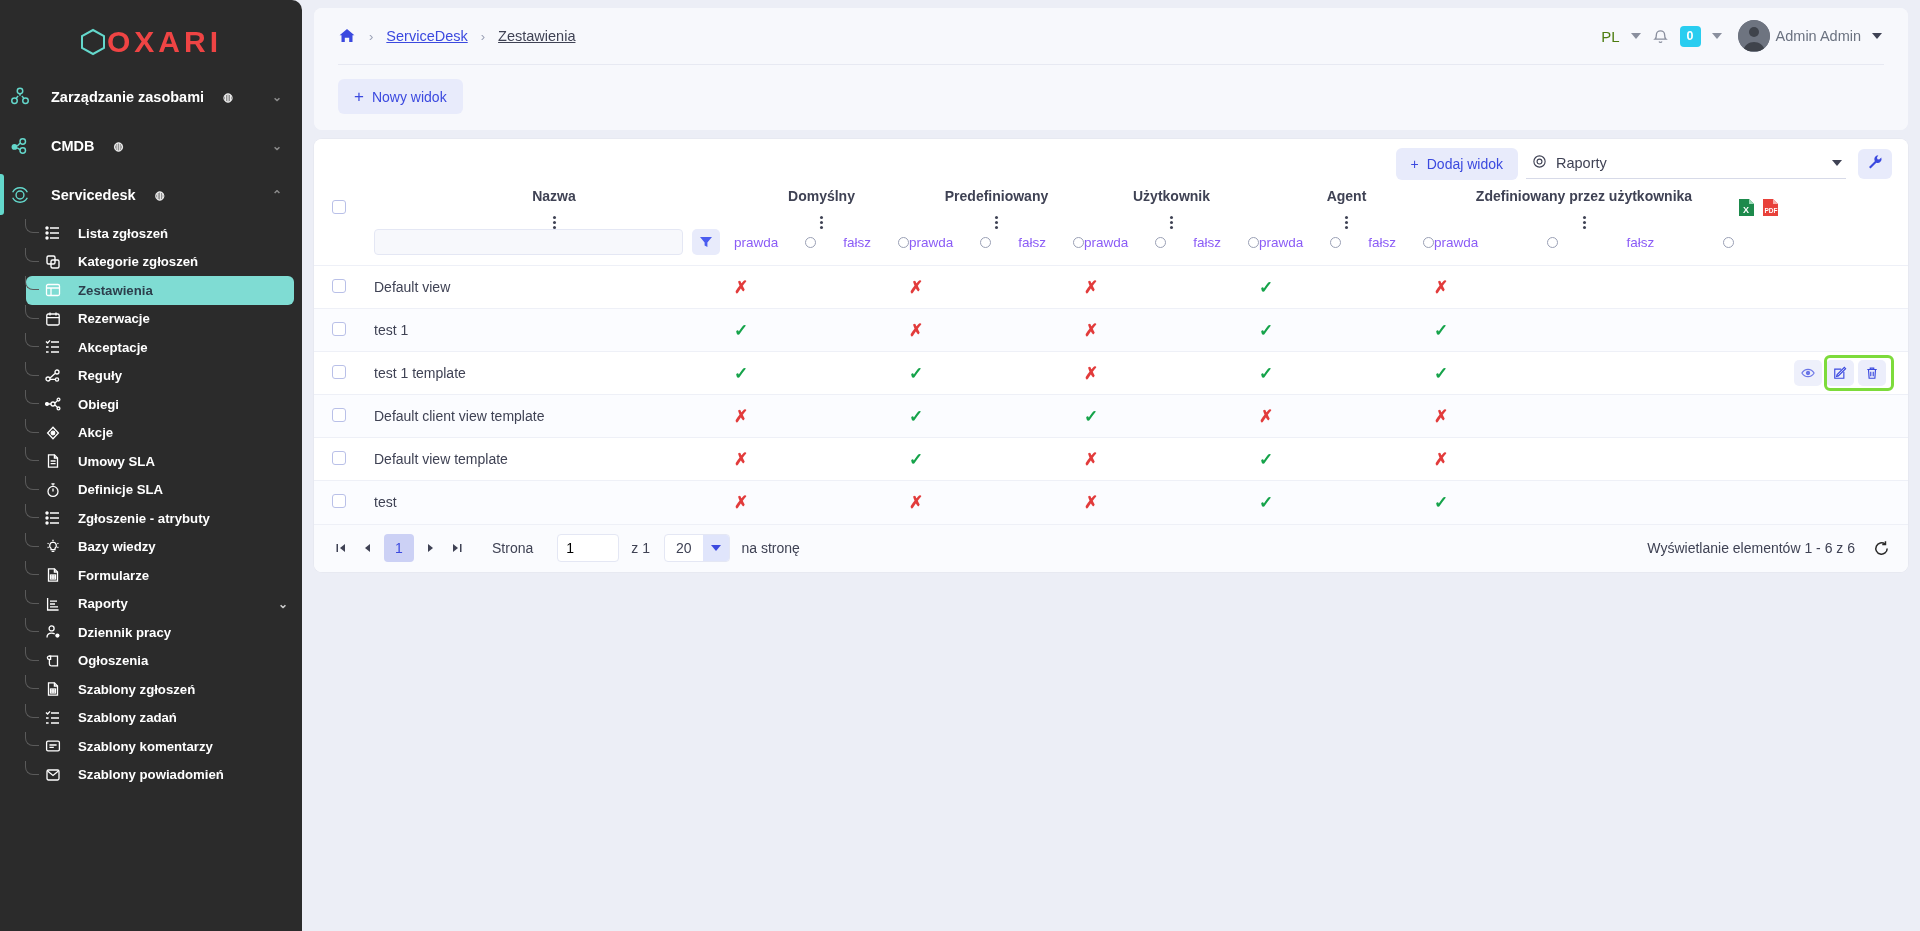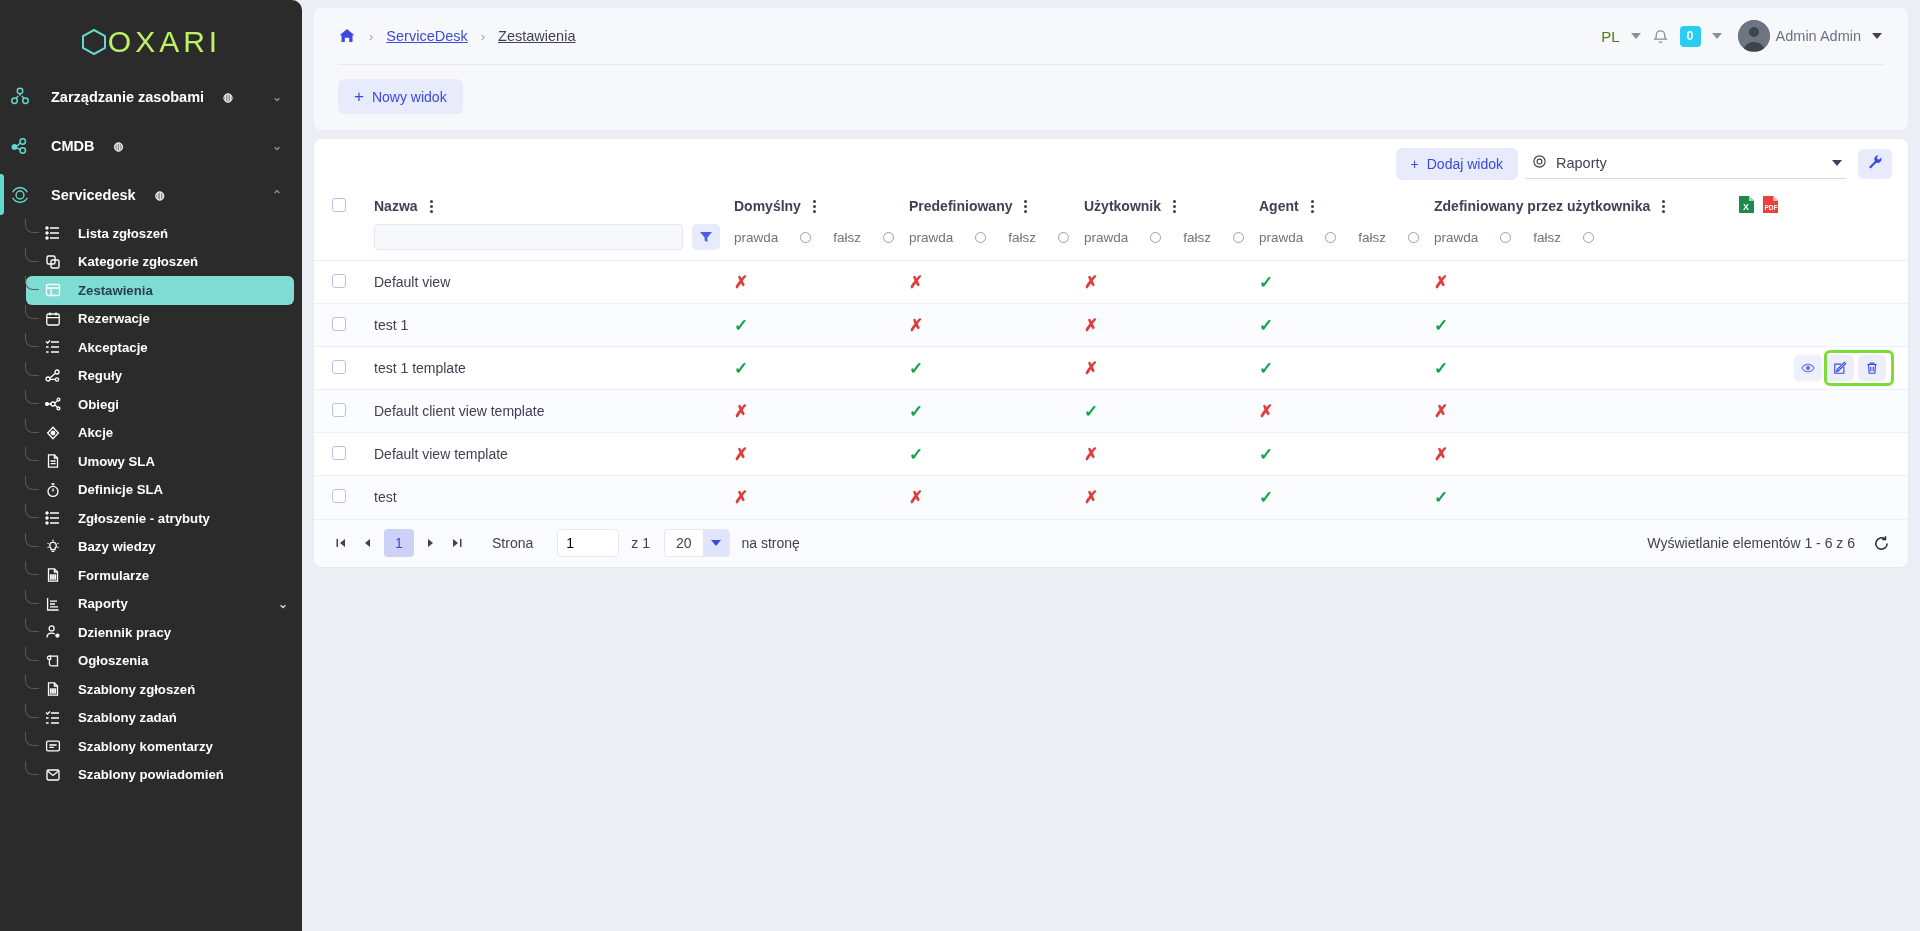--- a/index.html
+++ b/index.html
@@ -18,21 +18,21 @@
     border-top-right-radius: 10px;
     flex: 0 0 302px;
     position: relative;
     overflow: hidden;
   }
   .logo-wrap {
     height: 72px; display: flex; align-items: center; justify-content: center;
     padding-top: 12px;
   }
   .logo {
-    color: #bef264; font-size: 30px; letter-spacing: 4px; font-weight: 400;
+    color: #ef4444; font-size: 30px; letter-spacing: 4px; font-weight: 700;
     display: flex; align-items: center; gap: 1px;
   }
   .logo .hexo {
     display: inline-block; width: 26px; height: 28px; position: relative;
   }
   .logo .hexo svg { display:block; }
   .sb-section {
     display: flex; align-items: center; gap: 16px;
     padding: 0 20px 0 5px; height: 49px; color: #ffffff;
     font-size: 14.5px; font-weight: 700; cursor: pointer; position: relative;
@@ -134,34 +134,34 @@
     width: 34px; height: 30px; background:#e8ebfb; border-radius:6px; margin-left: 12px;
     display:flex;align-items:center;justify-content:center; color:#3b49df; cursor:pointer;
   }
 
   table.grid { width:100%; border-collapse: collapse; table-layout: fixed; }
   table.grid th, table.grid td { text-align:left; }
   .th-top {
     height: 36px; font-size:14px; color:#3f4254; font-weight:400;
     padding-top: 4px;
   }
-  .th-label { display:flex; align-items:center; gap:12px; }
+  .th-label { display:flex; align-items:center; gap:12px;flex-direction:column; }
   .kebab { display:inline-flex; flex-direction:column; gap:2px; cursor:pointer; }
   .kebab i { width:3px;height:3px;border-radius:50%;background:#3f4254; display:block;}
   .filter-row td { padding-bottom: 10px; vertical-align: middle; }
   .txt-filter {
     width: 100%; height: 26px; background:#f7f8fc; border:1px solid #e4e7f4; border-radius:4px;
     outline:none; font-family:inherit; font-size:13px; padding: 0 8px;
   }
   .funnel {
     width:28px;height:26px;background:#e8ebfb;border-radius:5px;display:flex;align-items:center;justify-content:center;
     color:#4a5cf0; cursor:pointer; flex:0 0 28px;
   }
   .name-filter-wrap { display:flex; align-items:center; gap:9px; padding-right: 14px;}
-  .bool-filter { display:flex; align-items:center; gap:22px; font-size:13.5px; color:#737373; }
+  .bool-filter { display:flex; align-items:center; gap:22px; font-size:13.5px; color:#8b5cf6;justify-content:space-between; }
   .radio { width:11px;height:11px;border:1px solid #9aa0b5;border-radius:50%; display:inline-block; cursor:pointer;}
   .chk {
     width:14px;height:14px;border:1px solid #b9c0e8; border-radius:3px; background:#fff; display:inline-block; cursor:pointer;
   }
   tbody tr.drow { height: 43px; border-top:1px solid #eef0f7; }
   tbody tr.drow:nth-child(even) { background:#fbfcff; }
   tbody tr.drow td { font-size:14px; color:#3f4254; }
   .mark { font-size:17px; font-weight:700; }
   .mark.yes { color:#15a34a; }
   .mark.no  { color:#e23b3b; }

